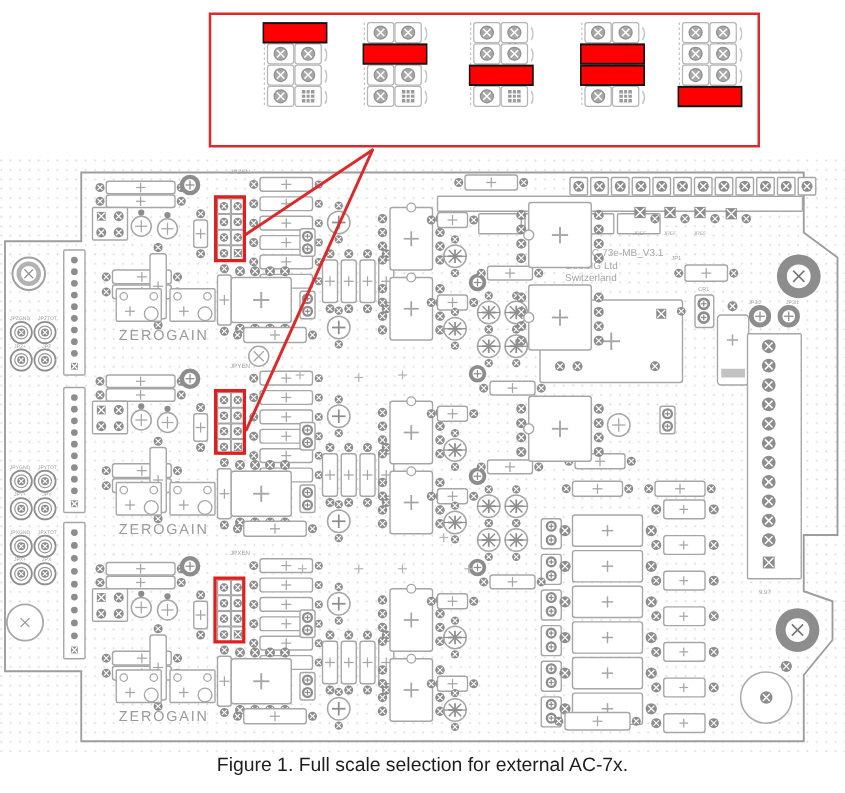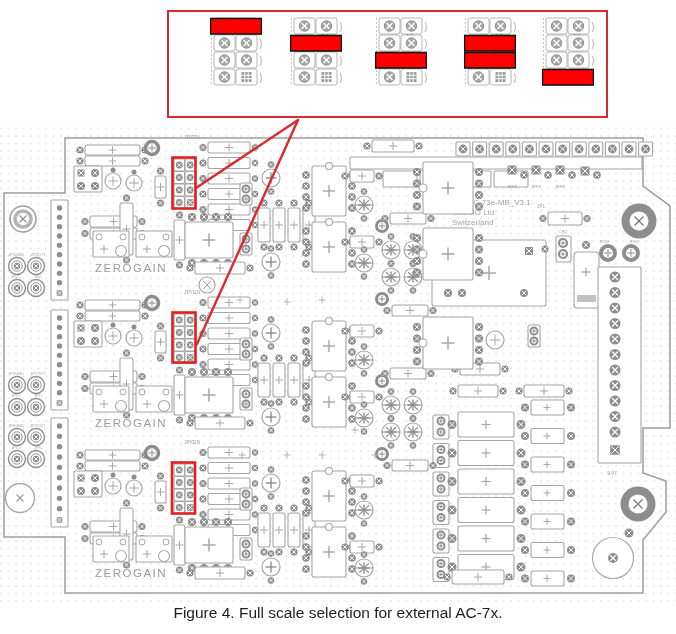--- a/index.html
+++ b/index.html
@@ -2261,14 +2261,14 @@
           <rect x="26" y="53" width="21" height="16" rx="2" fill="#ffffff" stroke="#b5b5b5" stroke-width="1"></rect>
           <rect x="31.5" y="56" width="10" height="10" fill="#9a9a9a"></rect>
           <line x1="31.5" y1="59.3" x2="41.5" y2="59.3" stroke="#ffffff" stroke-width="1"></line>
           <line x1="31.5" y1="62.7" x2="41.5" y2="62.7" stroke="#ffffff" stroke-width="1"></line>
           <line x1="34.8" y1="56" x2="34.8" y2="66" stroke="#ffffff" stroke-width="1"></line>
           <line x1="38.2" y1="56" x2="38.2" y2="66" stroke="#ffffff" stroke-width="1"></line>
           <rect x="0.5" y="53.5" width="51" height="15.5" fill="#ff0000" stroke="#151515" stroke-width="1.6"></rect>
         </svg>
       </div>
     </div>
-  <div class="caption">Figure 4. Full scale selection for external AC-7x.</div>
+  <div class="caption">Figure 1. Full scale selection for external AC-7x.</div>
 </div>
 
 </body></html>

